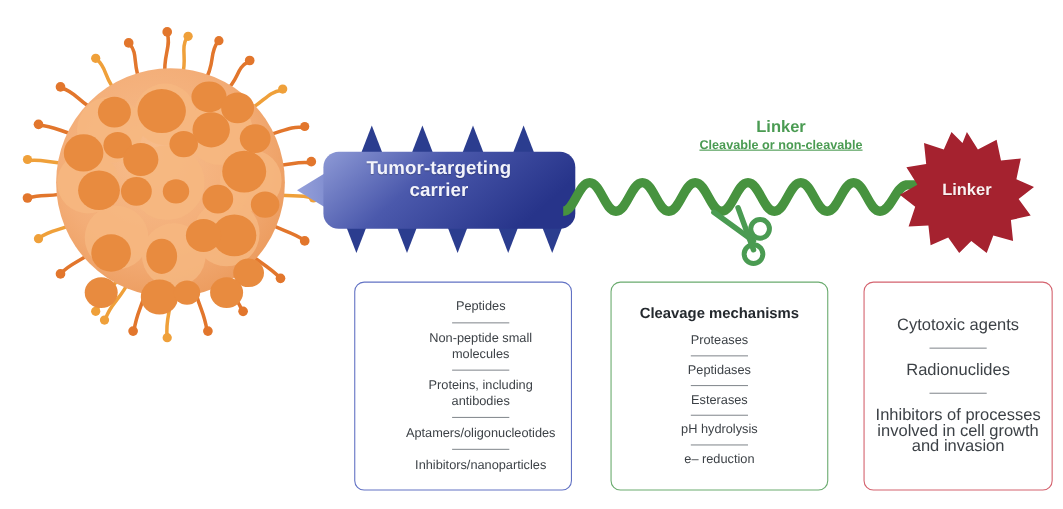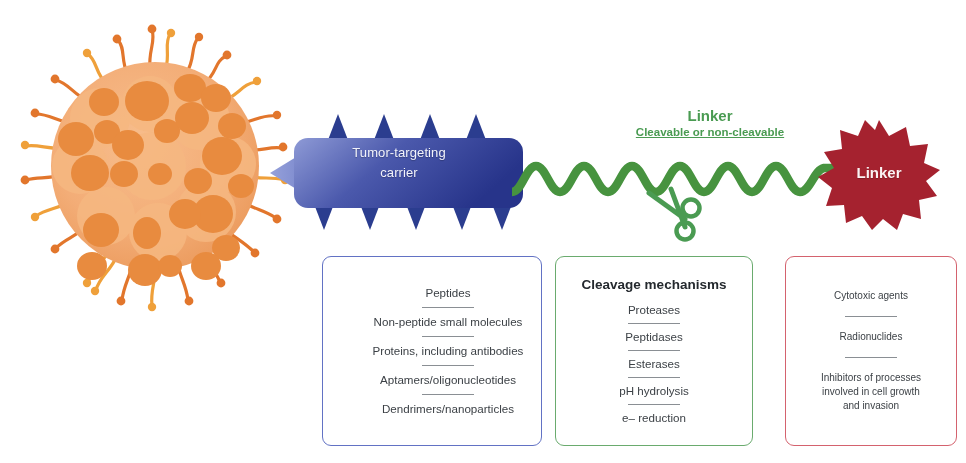--- a/index.html
+++ b/index.html
@@ -12,21 +12,21 @@
   }
   #stage{position:relative;width:966px;height:463px;}
 
   
   #tumor-cell{position:absolute;left:0px;top:8px;width:310px;height:320px;}
 
   
   #carrier{position:absolute;left:268px;top:112px;width:262px;height:122px;}
   #carrier-label{
     position:absolute;left:292px;top:143px;width:214px;
-    text-align:center;color:#f2f3fb;font-size:13px;font-weight:normal;
+    text-align:center;color:#f2f3fb;font-size:17px;font-weight:bold;
     line-height:20px;letter-spacing:.1px;
     text-shadow:0 1px 1px rgba(0,0,0,.25);
     pointer-events:none;
   }
 
   
   #linker-wave{position:absolute;left:512px;top:148px;width:330px;height:62px;}
   #linker-title{
     position:absolute;left:620px;top:108px;width:180px;text-align:center;
     color:#4a9b52;font-size:15px;font-weight:bold;line-height:16px;
@@ -48,37 +48,37 @@
 
   
   .info-box{
     position:absolute;top:256px;height:190px;
     background:#ffffff;border-radius:9px;
     box-sizing:border-box;
     display:flex;flex-direction:column;
     align-items:center;justify-content:center;
     padding:6px 8px;
   }
-  #box-carrier{left:322px;width:220px;border:1.4px solid #6272c4;padding-left:40px;}
+  #box-carrier{left:322px;width:198px;border:1.4px solid #6272c4;padding-left:40px;}
   #box-linker {left:555px;width:198px;border:1.4px solid #6aab6e;}
   #box-payload{left:785px;width:172px;border:1.4px solid #d4626e;}
 
   .box-title{
     font-size:13.5px;font-weight:bold;color:#24292e;
     margin:0 0 10px 0;text-align:center;line-height:16px;
   }
   .box-item{
     font-size:11.6px;color:#3c4146;text-align:center;
     line-height:14px;margin:0;white-space:pre-line;
   }
   .box-sep{
     width:52px;height:0;border-top:1.6px solid #8a8f94;
     margin:7px 0 7px 0;
   }
-  #box-payload .box-item{font-size:10px;}
+  #box-payload .box-item{font-size:15px;}
   #box-payload .box-sep{margin:13px 0 13px 0;}
   #box-carrier .box-sep{margin:7px 0;}
   #box-linker  .box-sep{margin:6px 0;}
 </style>
 </head>
 <body>
 
 <div id="stage">
 
   <svg id="tumor-cell" viewBox="0 0 310 320" xmlns="http://www.w3.org/2000/svg">
@@ -258,21 +258,21 @@
 
   <div class="info-box" id="box-carrier">
     <div class="box-item">Peptides</div>
     <div class="box-sep"></div>
     <div class="box-item">Non-peptide small molecules</div>
     <div class="box-sep"></div>
     <div class="box-item">Proteins, including antibodies</div>
     <div class="box-sep"></div>
     <div class="box-item">Aptamers/oligonucleotides</div>
     <div class="box-sep"></div>
-    <div class="box-item">Dendrimers/nanoparticles</div>
+    <div class="box-item">Inhibitors/nanoparticles</div>
   </div>
 
   <div class="info-box" id="box-linker">
     <div class="box-title">Cleavage mechanisms</div>
     <div class="box-item">Proteases</div>
     <div class="box-sep"></div>
     <div class="box-item">Peptidases</div>
     <div class="box-sep"></div>
     <div class="box-item">Esterases</div>
     <div class="box-sep"></div>

